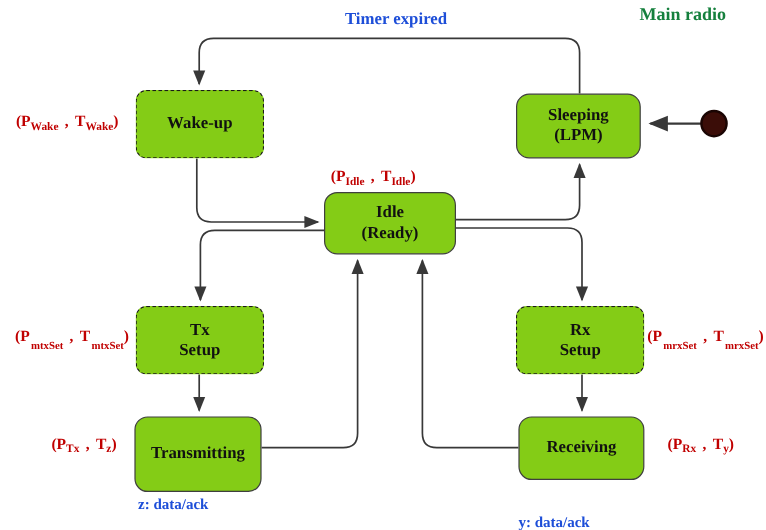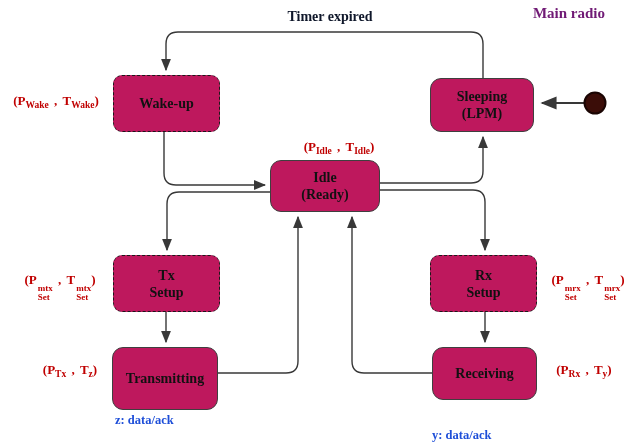--- a/index.html
+++ b/index.html
@@ -1,32 +1,32 @@
 <!DOCTYPE html>
 <html><head>
 <meta charset="utf-8">
 <style>
   html,body{margin:0;padding:0;background:#ffffff;}
   #stage{position:relative;width:638px;height:442px;background:#ffffff;overflow:hidden;
          font-family:"Liberation Serif","DejaVu Serif",serif;}
   #edges{position:absolute;left:0;top:0;width:638px;height:442px;}
-  .state{position:absolute;box-sizing:border-box;border-radius:11px;background:#be185d;
+  .state{position:absolute;box-sizing:border-box;border-radius:11px;background:#84cc16;
          display:flex;flex-direction:column;align-items:center;justify-content:center;
          font-weight:bold;font-size:14px;color:#111;line-height:17px;text-align:center;z-index:2;}
   .solid{border:1.6px solid #3f3f3f;}
   .dashed{border:1.8px dashed #1a1a1a;border-radius:9px;}
   .param{position:absolute;color:#c00000;font-weight:bold;font-size:13px;white-space:nowrap;
          text-align:center;z-index:3;}
   .sb{font-size:9.5px;position:relative;top:3px;letter-spacing:0;}
-  .stk{display:inline-flex;flex-direction:column;font-size:9px;line-height:8.5px;
+  .stk{display:inline-flex;flex-direction:row;font-size:9px;line-height:8.5px;
        vertical-align:-7px;text-align:left;margin-left:1px;}
   .sep{margin:0 2px;}
-  .blue-label{position:absolute;color:#0f172a;font-weight:bold;font-size:14px;
+  .blue-label{position:absolute;color:#1d4ed8;font-weight:bold;font-size:14px;
               text-align:center;z-index:3;}
-  .title{position:absolute;color:#701a75;font-weight:bold;font-size:15px;text-align:center;z-index:3;}
+  .title{position:absolute;color:#15803d;font-weight:bold;font-size:15px;text-align:center;z-index:3;}
   .footnote{position:absolute;color:#1d4ed8;font-weight:bold;font-size:12.5px;white-space:nowrap;z-index:3;}
 </style>
 </head>
 <body>
 
 <div id="stage">
 
   <svg id="edges" width="638" height="442" viewBox="0 0 638 442">
     <defs>
       <marker id="arr" viewBox="0 0 10 8" refX="9" refY="4" markerWidth="9" markerHeight="8" orient="auto">
@@ -81,21 +81,21 @@
   </div>
 
   <div class="state solid" style="left:432px;top:347px;width:105px;height:53px;">
     <div>Receiving</div>
   </div>
 
   <div class="param" style="left:0px;top:93px;width:112px;">
     <span>(P</span><span class="sb">Wake</span><span class="sep"> , </span><span>T</span><span class="sb">Wake</span><span>)</span>
   </div>
 
-  <div class="param" style="left:284px;top:139px;width:110px;">
+  <div class="param" style="left:256px;top:139px;width:110px;">
     <span>(P</span><span class="sb">Idle</span><span class="sep"> , </span><span>T</span><span class="sb">Idle</span><span>)</span>
   </div>
 
 
   <div class="param" style="left:2px;top:272px;width:116px;">
     <span>(P</span><span class="stk">
         <span>mtx</span>
         <span>Set</span>
       </span><span class="sep"> , </span><span>T</span><span class="stk">
         <span>mtx</span>

